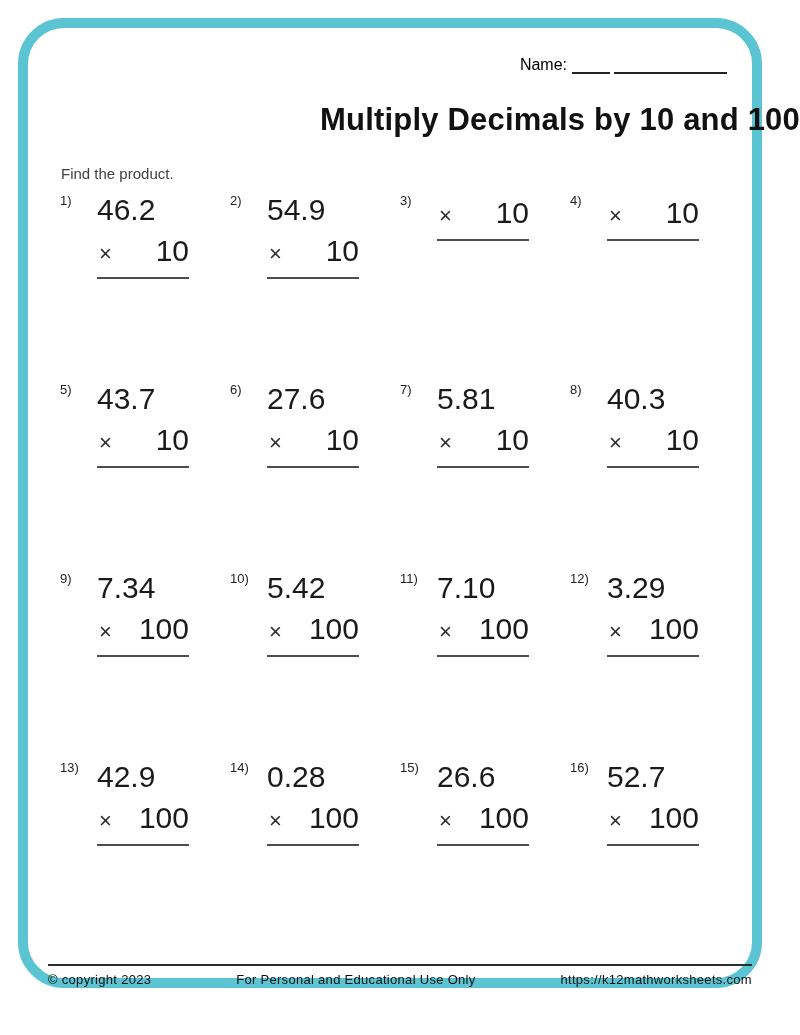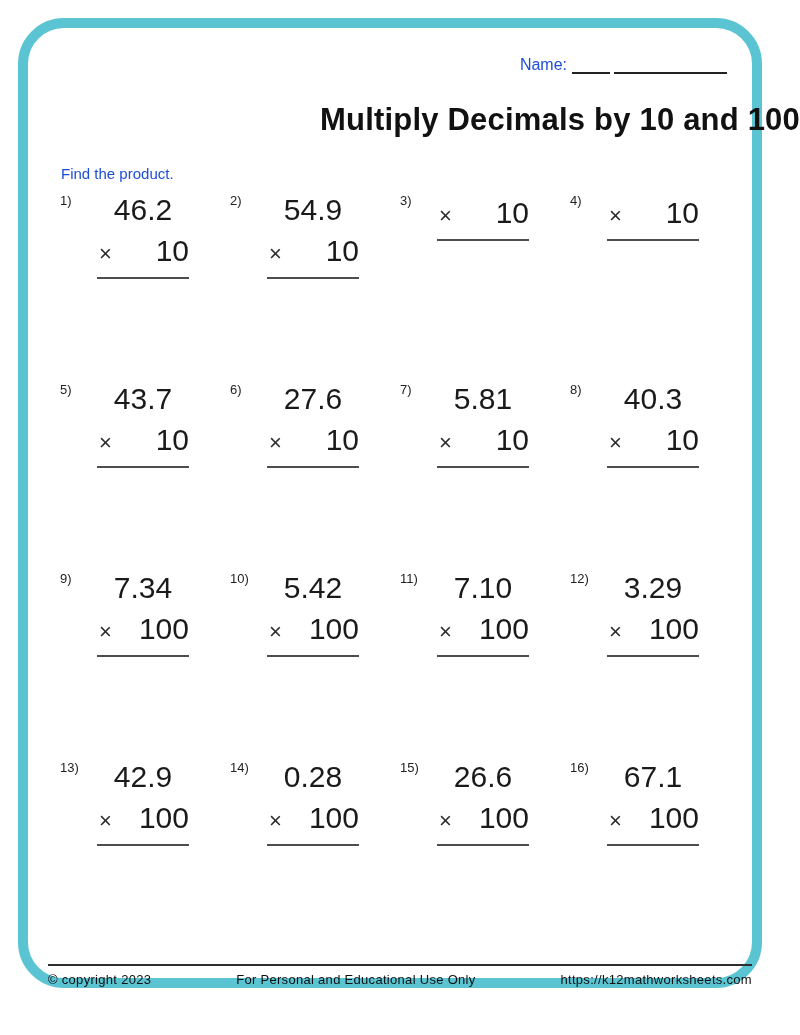--- a/index.html
+++ b/index.html
@@ -27,21 +27,21 @@
     box-sizing: border-box;
     pointer-events: none;
   }
   .name-row {
     position: absolute;
     top: 56px;
     right: 73px;
     display: flex;
     align-items: flex-start;
     font-size: 16px;
-    color: #1d4ed8;
+    color: #000000;
   }
   .name-label { padding-right: 5px; }
   .name-line-seg {
     display: inline-block;
     border-bottom: 2px solid #222;
     height: 16px;
   }
   .seg1 { width: 38px; margin-right: 4px; }
   .seg2 { width: 113px; }
   .title {
@@ -53,21 +53,21 @@
     font-size: 31px;
     font-weight: bold;
     color: #111;
     letter-spacing: 0.2px;
   }
   .instruction {
     position: absolute;
     top: 165px;
     left: 61px;
     font-size: 15px;
-    color: #1d4ed8;
+    color: #404040;
   }
   .problems-grid {
     position: absolute;
     top: 191px;
     left: 60px;
     display: grid;
     grid-template-columns: repeat(4, 170px);
     grid-auto-rows: 189px;
   }
   .problem {
@@ -81,21 +81,21 @@
     padding-top: 2px;
     flex-shrink: 0;
   }
   .block {
     width: 92px;
     margin-left: 15px;
   }
   .operand {
     font-size: 30px;
     line-height: 38px;
-    text-align: center;
+    text-align: left;
     color: #1a1a1a;
   }
   .mult-row {
     display: flex;
     justify-content: space-between;
     align-items: baseline;
     line-height: 38px;
     margin-top: 3px;
   }
   .times {
@@ -326,21 +326,21 @@
           <span class="times">×</span>
           <span class="factor">100</span>
         </div>
         <div class="answer-line" style="border-bottom-color: rgb(77, 77, 77);"></div>
       </div>
     </div>
 
     <div class="problem">
       <span class="pnum">16)</span>
       <div class="block">
-        <div class="operand">67.1</div>
+        <div class="operand">52.7</div>
         <div class="mult-row">
           <span class="times">×</span>
           <span class="factor">100</span>
         </div>
         <div class="answer-line" style="border-bottom-color: rgb(77, 77, 77);"></div>
       </div>
     </div>
 
   </div>
 

